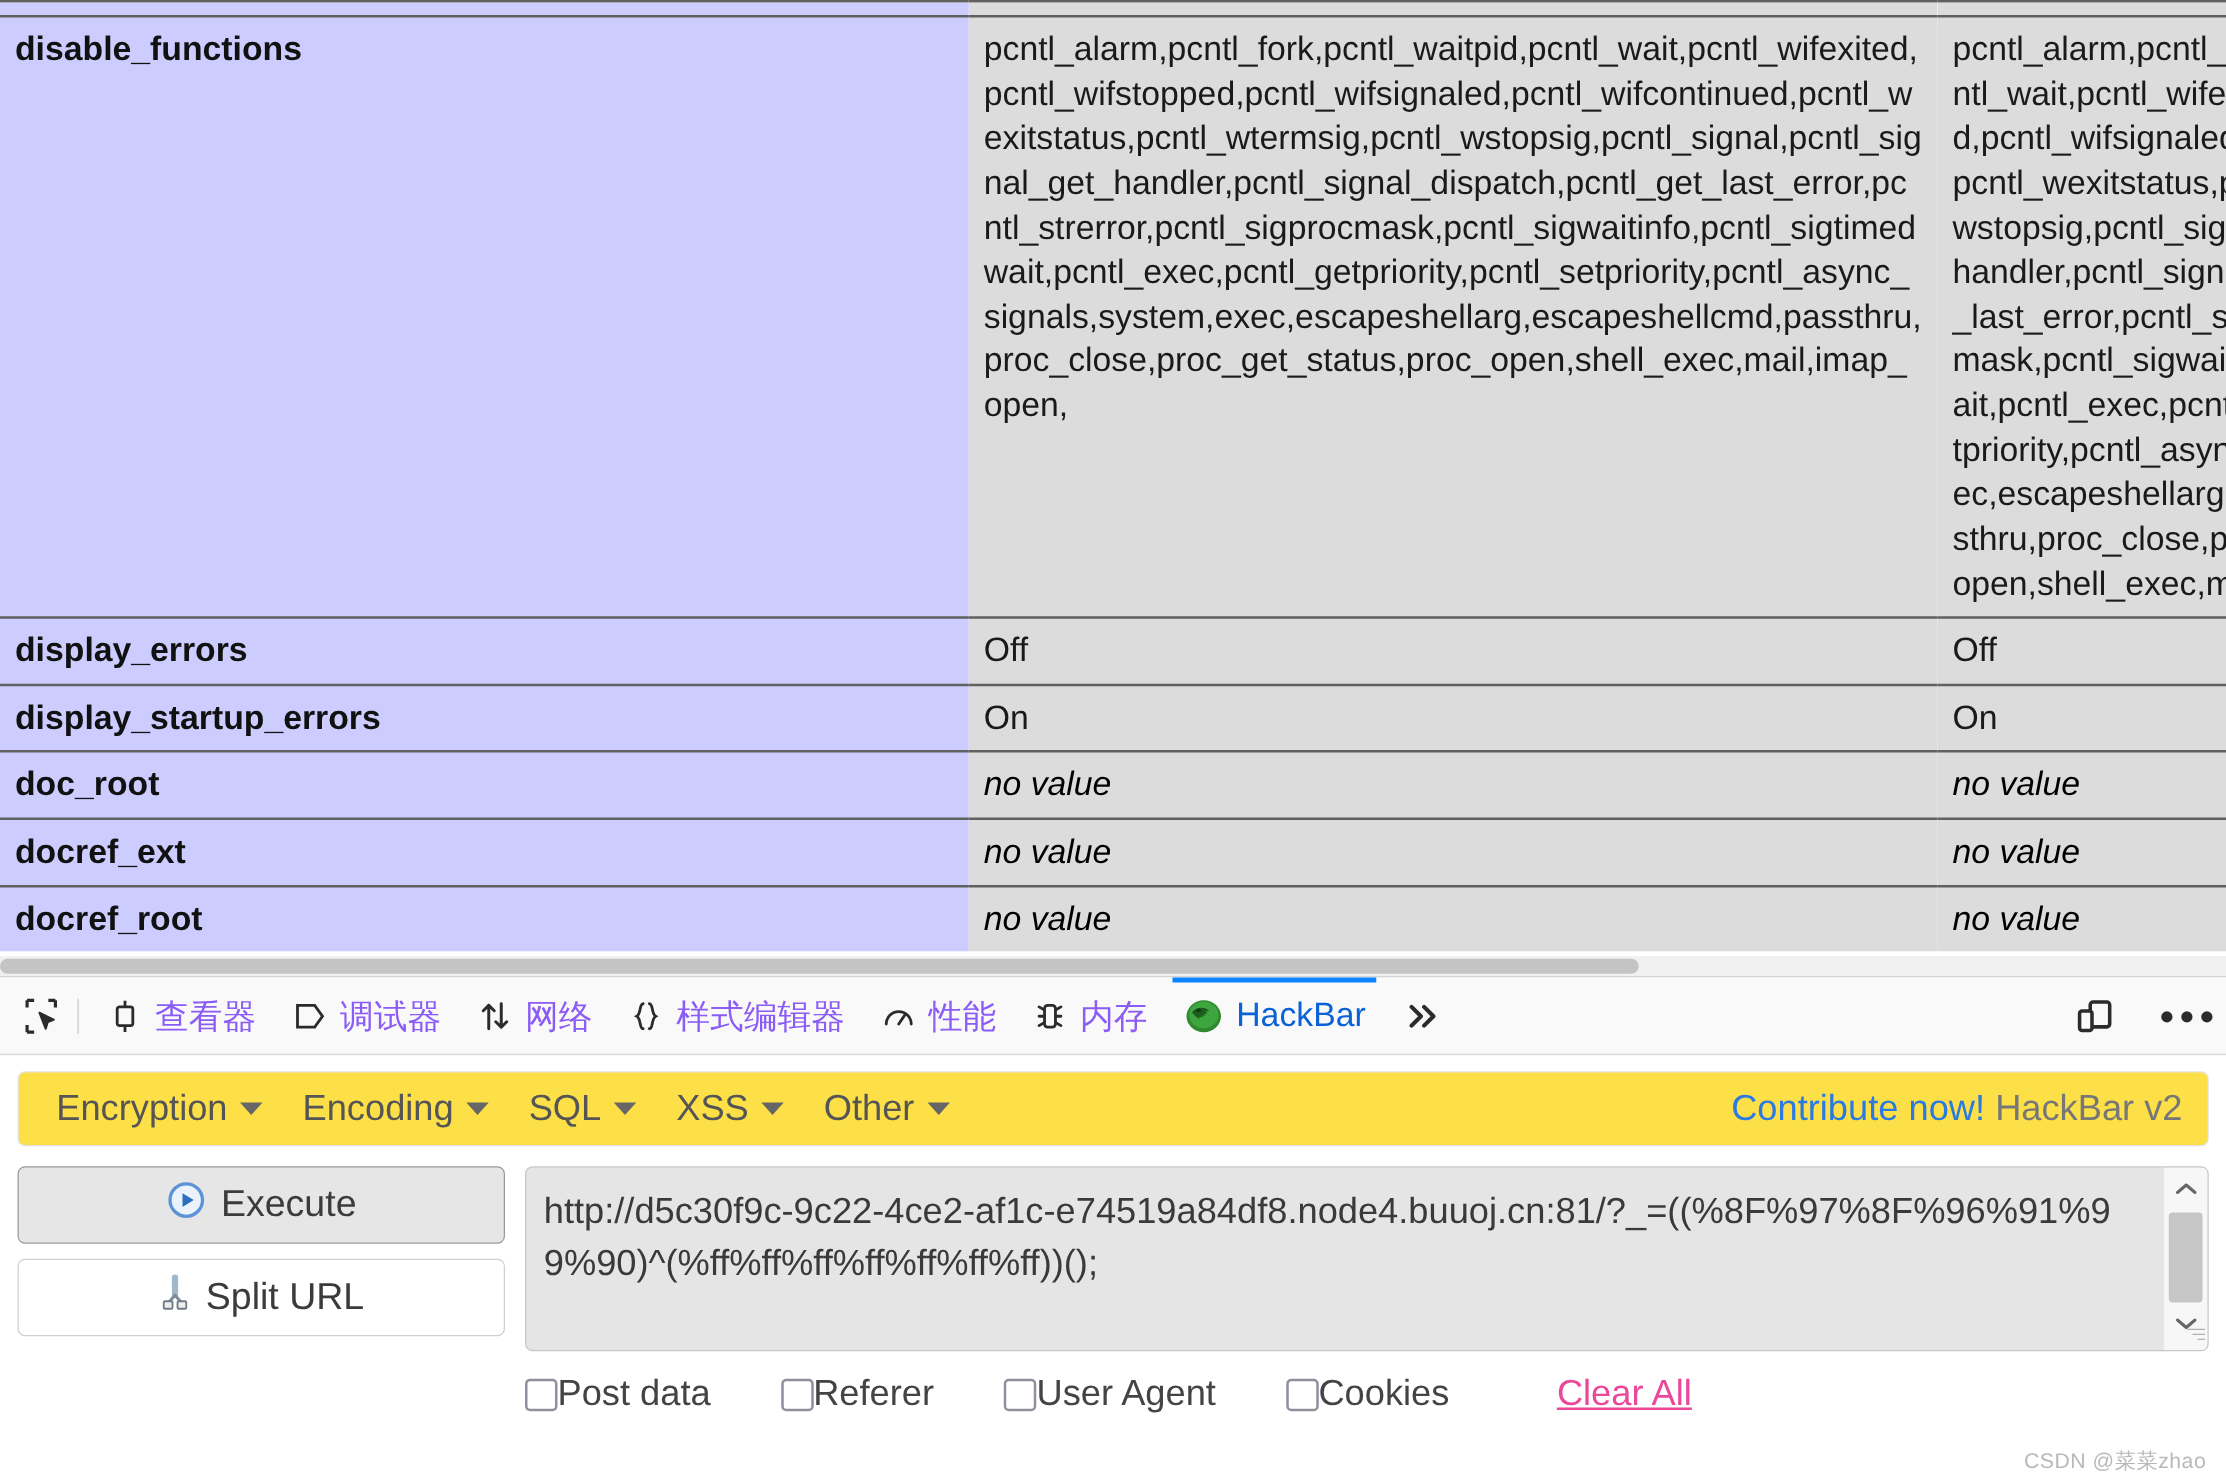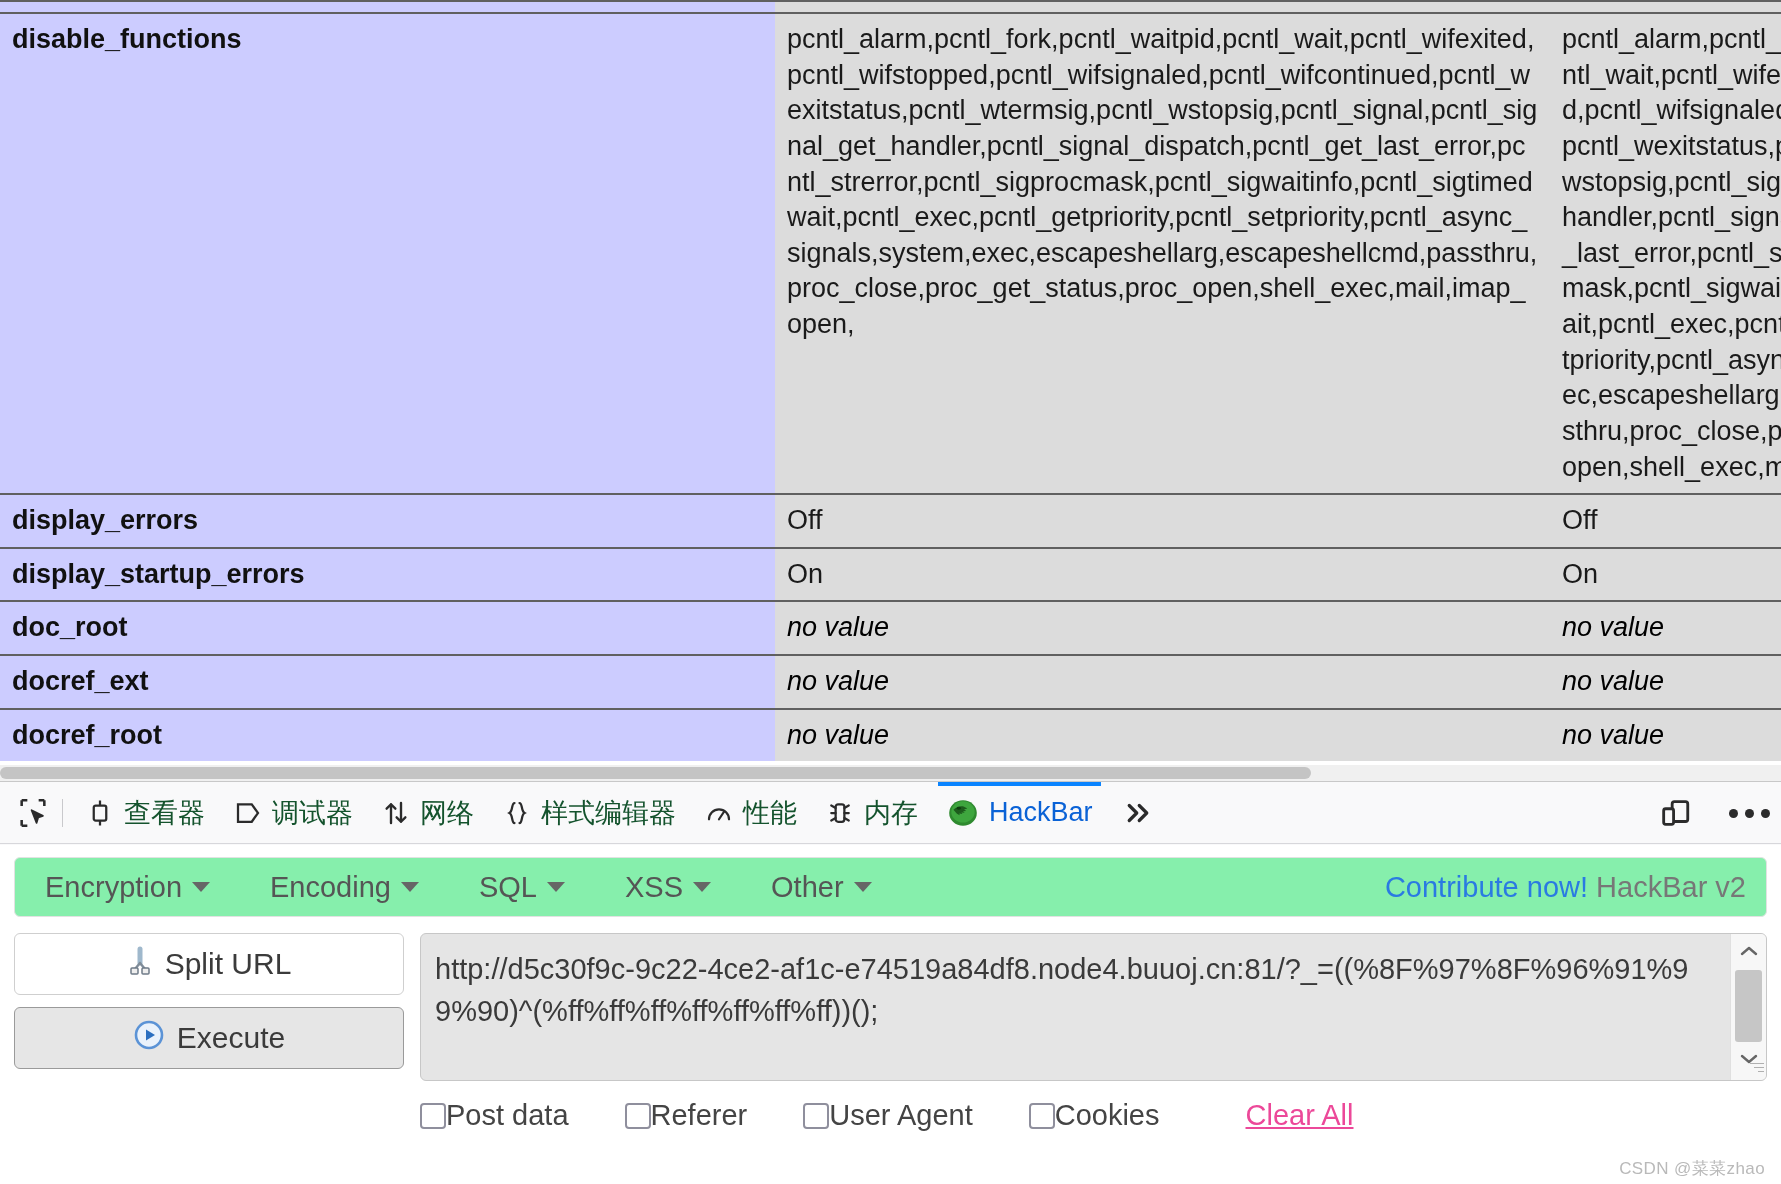--- a/index.html
+++ b/index.html
@@ -99,21 +99,21 @@
   .dt-sep {
     width: 1px; height: 28px;
     background: #c9c9cc;
     margin: 0 8px 0 2px;
   }
   .dt-tab {
     position: relative;
     height: 62px;
     display: flex; align-items: center; gap: 9px;
     padding: 0 14px;
-    color: #14532d;
+    color: #8b5cf6;
     font-size: 27px;
     white-space: nowrap;
   }
   .dt-tab .ic { display: flex; align-items: center; color: #2b2b2b; }
   .dt-tab.active { color: #0a62d6; }
   .dt-tab.active::before {
     content: "";
     position: absolute;
     left: 6px; right: 6px; top: 0;
     height: 4px;
@@ -141,25 +141,24 @@
   .hackbar {
     position: absolute;
     left: 0; top: 63px;
     right: 0; bottom: 0;
     background: #ffffff;
     padding: 12px 14px 0 14px;
   }
   .hb-menubar {
     display: flex; align-items: center;
     height: 60px;
-    background: #86efac;
+    background: #fde047;
     border: 1px solid #e2e2e2;
     border-radius: 6px;
     padding: 0 14px;
-    gap: 28px;
   }
   .hb-menu {
     display: flex; align-items: center; gap: 10px;
     padding: 0 16px;
     font-size: 29px;
     color: #555;
     white-space: nowrap;
   }
   .caret {
     width: 0; height: 0;
@@ -458,41 +457,41 @@
       <div class="hb-spacer"></div>
       <div class="hb-brand">
         <a href="#">Contribute now!</a>
         <span>HackBar v2</span>
       </div>
     </div>
 
     <div class="hb-body">
 
       <div class="hb-left">
+
+        <div class="hb-btn execute">
+          <span>
+            <svg width="32" height="32" viewBox="0 0 32 32">
+              <circle cx="16" cy="16" r="13" fill="#eaf2fb" stroke="#5b93d6" stroke-width="2.6"></circle>
+              <path d="M13 10.5l9 5.5-9 5.5z" fill="#2b6fc0"></path>
+            </svg>
+          </span>
+          <span>Execute</span>
+        </div>
 
         <div class="hb-btn">
           <span>
             <svg width="26" height="30" viewBox="0 0 26 30">
               <path d="M13 3v14" stroke="#9fb8cc" stroke-width="5" stroke-linecap="round"></path>
               <path d="M13 17l-5 6M13 17l5 6" stroke="#7f8c99" stroke-width="2.4" stroke-linecap="round"></path>
               <rect x="4" y="22" width="7" height="6" rx="1" fill="#eee" stroke="#6f7b88" stroke-width="1.5"></rect>
               <rect x="15" y="22" width="7" height="6" rx="1" fill="#eee" stroke="#6f7b88" stroke-width="1.5"></rect>
             </svg>
           </span>
           <span>Split URL</span>
-        </div>
-
-        <div class="hb-btn execute">
-          <span>
-            <svg width="32" height="32" viewBox="0 0 32 32">
-              <circle cx="16" cy="16" r="13" fill="#eaf2fb" stroke="#5b93d6" stroke-width="2.6"></circle>
-              <path d="M13 10.5l9 5.5-9 5.5z" fill="#2b6fc0"></path>
-            </svg>
-          </span>
-          <span>Execute</span>
         </div>
       </div>
 
       <div class="hb-right">
         <div class="url-wrap">
           <div class="url-text">http://d5c30f9c-9c22-4ce2-af1c-e74519a84df8.node4.buuoj.cn:81/?_=((%8F%97%8F%96%91%99%90)^(%ff%ff%ff%ff%ff%ff%ff))();</div>
           <div class="vscroll">
             <div class="arrow">
               <svg width="20" height="14" viewBox="0 0 20 14" fill="none" stroke="#666" stroke-width="2.4" stroke-linecap="round" stroke-linejoin="round">
                   <path d="M3 10l7-6 7 6"></path>

